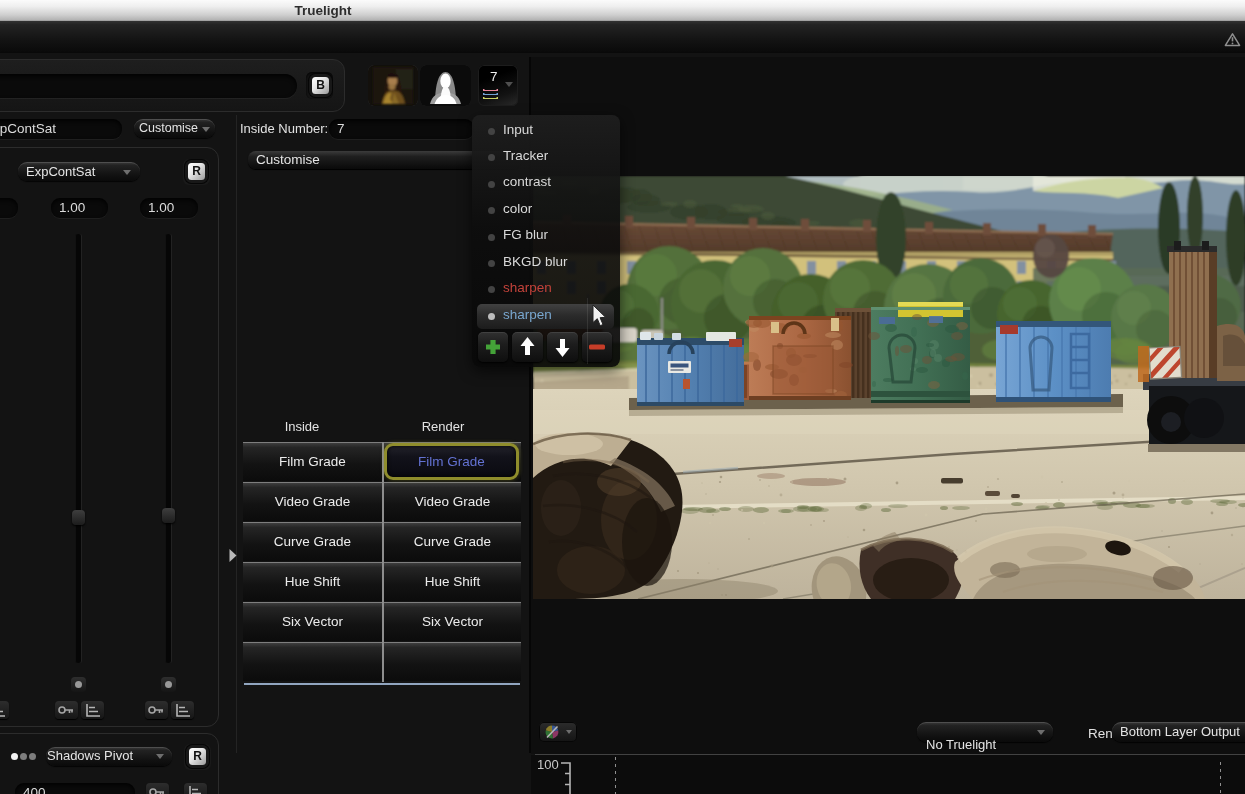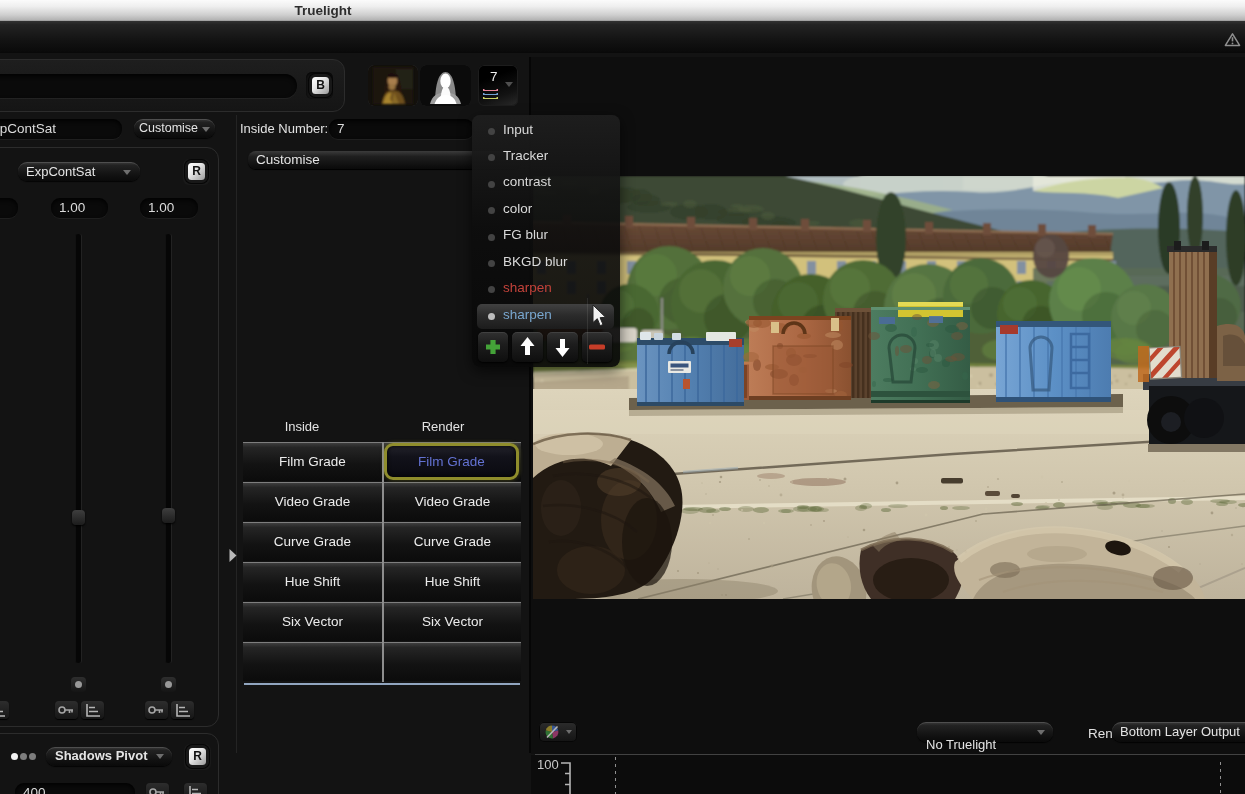--- a/index.html
+++ b/index.html
@@ -822,21 +822,21 @@
     <svg width="23" height="18" viewBox="0 0 23 18">
         <path d="M6 3 L6 15 L19 15" stroke="#b5b5b5" stroke-width="1.6" fill="none"></path>
         <path d="M8 6.5 L14 6.5 M8 10.5 L17 10.5" stroke="#b5b5b5" stroke-width="1.5"></path>
       </svg></div>
 
   <div class="abs panel" style="left:-24px;top:733px;width:243px;height:80px;"></div>
   <div class="abs" style="left:11px;top:753px;width:7px;height:7px;border-radius:50%;background:#f2f2f2;"></div>
   <div class="abs" style="left:20px;top:753px;width:7px;height:7px;border-radius:50%;background:#7d7d7d;"></div>
   <div class="abs" style="left:29px;top:753px;width:7px;height:7px;border-radius:50%;background:#7d7d7d;"></div>
   <div class="abs combo" style="left:46px;top:747px;width:126px;height:19px;">
-    <div class="abs" style="left:9px;top:1px;font-weight:bold;">Shadows Pivot</div>
+    <div class="abs" style="left:1px;top:1px;">Shadows Pivot</div>
     <div class="tri" style="left:110px;top:7px;"></div>
   </div>
   <div class="abs" style="left:184px;top:744px;width:27px;height:26px;background:#1a1a1a;border-radius:6px;"></div>
   <div class="abs keybtn" style="left:189px;top:748px;width:17px;height:17px;font-size:12px;line-height:17px;">R</div>
   <div class="abs input" style="left:15px;top:783px;width:120px;height:20px;">
       <div class="abs" style="left:8px;top:2px;">400</div>
     </div>
   <div class="abs" style="left:146px;top:783px;width:23px;height:18px;border-radius:4px;background:linear-gradient(180deg,#2d2d2d,#161616);box-shadow:0 1px 1px #000;">
     <svg width="23" height="18" viewBox="0 0 23 18">
         <circle cx="7" cy="9" r="3" fill="none" stroke="#a5a5a5" stroke-width="1.6"></circle>

